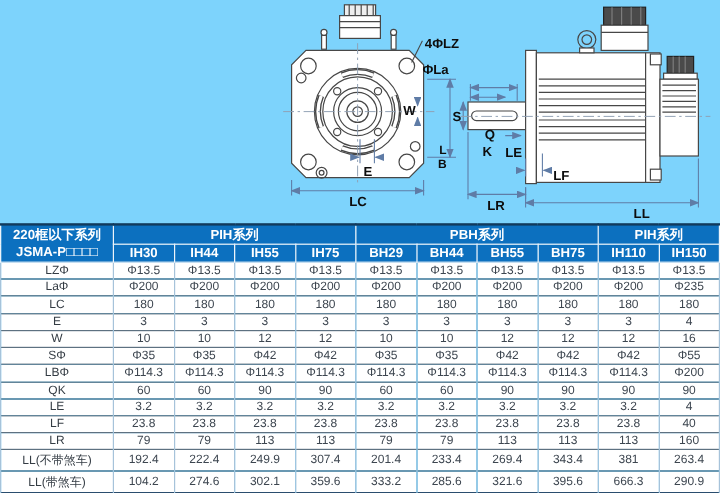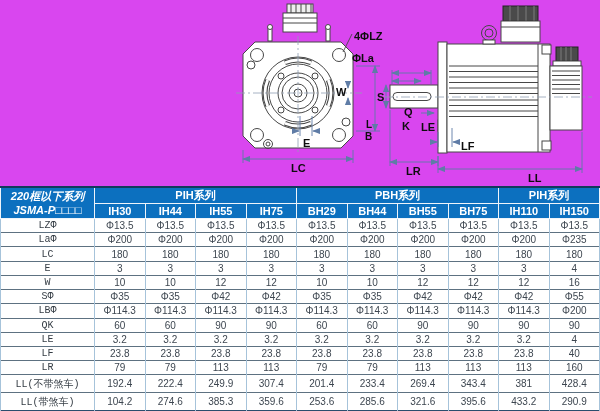--- a/index.html
+++ b/index.html
@@ -1,35 +1,35 @@
 <!DOCTYPE html>
 <html><head>
 <meta charset="utf-8">
 <style>
   html,body{margin:0;padding:0;background:#fff;}
-  .page{position:relative;width:600px;height:411px;background:#d946ef;overflow:hidden;
+  .page{position:relative;width:600px;height:411px;background:#7dd3fc;overflow:hidden;
         font-family:"Liberation Sans",sans-serif;}
   .drawings{position:absolute;left:0;top:0;width:600px;height:186px;}
   svg text{font-family:"Liberation Sans",sans-serif;}
   .lbl{font-size:11px;font-weight:bold;fill:#0d0d0d;}
   .lbl-sm{font-size:10px;font-weight:bold;fill:#0d0d0d;}
 
   table.spec{position:absolute;left:0;top:186px;width:600px;height:225px;
              border-collapse:collapse;table-layout:fixed;
              border:1px solid #2a4d6e;border-top:2px solid #123a5c;}
   table.spec thead th{background:#0c70bf;color:#ffffff;font-size:11px;font-weight:bold;
              border:1px solid #eef4fa;padding:0;text-align:center;vertical-align:middle;}
   table.spec thead tr.grp-row{height:16px;}
   table.spec thead tr.col-row{height:15px;}
-  th.corner{font-size:10.5px;line-height:1.3;font-style:italic;}
+  th.corner{font-size:10.5px;line-height:1.3;}
   table.spec tbody th,table.spec tbody td{background:#ffffff;color:#3d4650;
              font-size:10px;font-weight:normal;text-align:center;vertical-align:middle;
              border-left:1px solid #a6c3da;border-right:1px solid #a6c3da;
              border-top:1px solid #5d7181;padding:0;white-space:nowrap;overflow:hidden;}
-  table.spec tbody th{font-size:10px;color:#343c44;font-family:Liberation Mono, monospace;}
+  table.spec tbody th{font-size:10px;color:#343c44;}
 </style>
 </head>
 <body>
 
 <div class="page">
 
   <svg class="drawings" viewBox="0 0 600 186">
     <defs>
       <marker id="arrE" markerWidth="9" markerHeight="7" refX="8" refY="3.5" orient="auto">
         <path d="M0,0 L9,3.5 L0,7 Z" fill="#5f7ca6"></path>
@@ -376,31 +376,31 @@
           <th>LL(不带煞车)</th>
           <td>192.4</td>
           <td>222.4</td>
           <td>249.9</td>
           <td>307.4</td>
           <td>201.4</td>
           <td>233.4</td>
           <td>269.4</td>
           <td>343.4</td>
           <td>381</td>
-          <td>428.4</td>
+          <td>263.4</td>
         </tr>
         <tr>
           <th>LL(带煞车)</th>
           <td>104.2</td>
           <td>274.6</td>
-          <td>385.3</td>
+          <td>302.1</td>
           <td>359.6</td>
-          <td>253.6</td>
+          <td>333.2</td>
           <td>285.6</td>
           <td>321.6</td>
           <td>395.6</td>
-          <td>433.2</td>
+          <td>666.3</td>
           <td>290.9</td>
         </tr>
       </tbody>
   </table>
 
 </div>
 
 </body></html>

